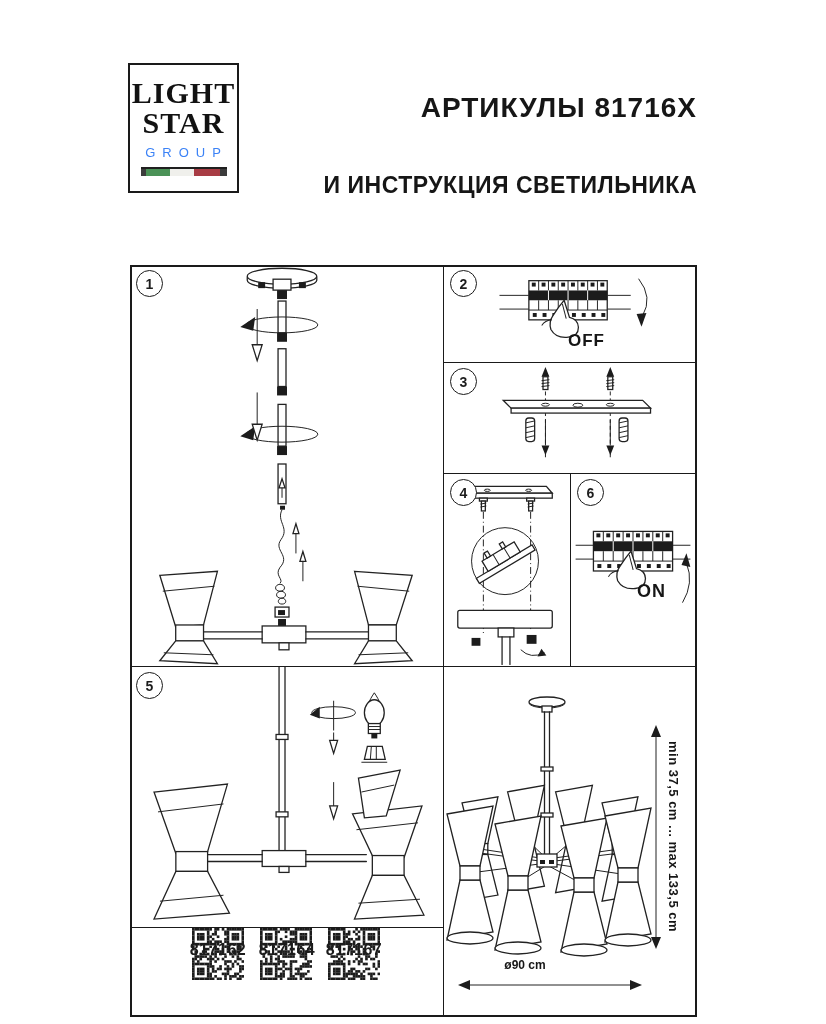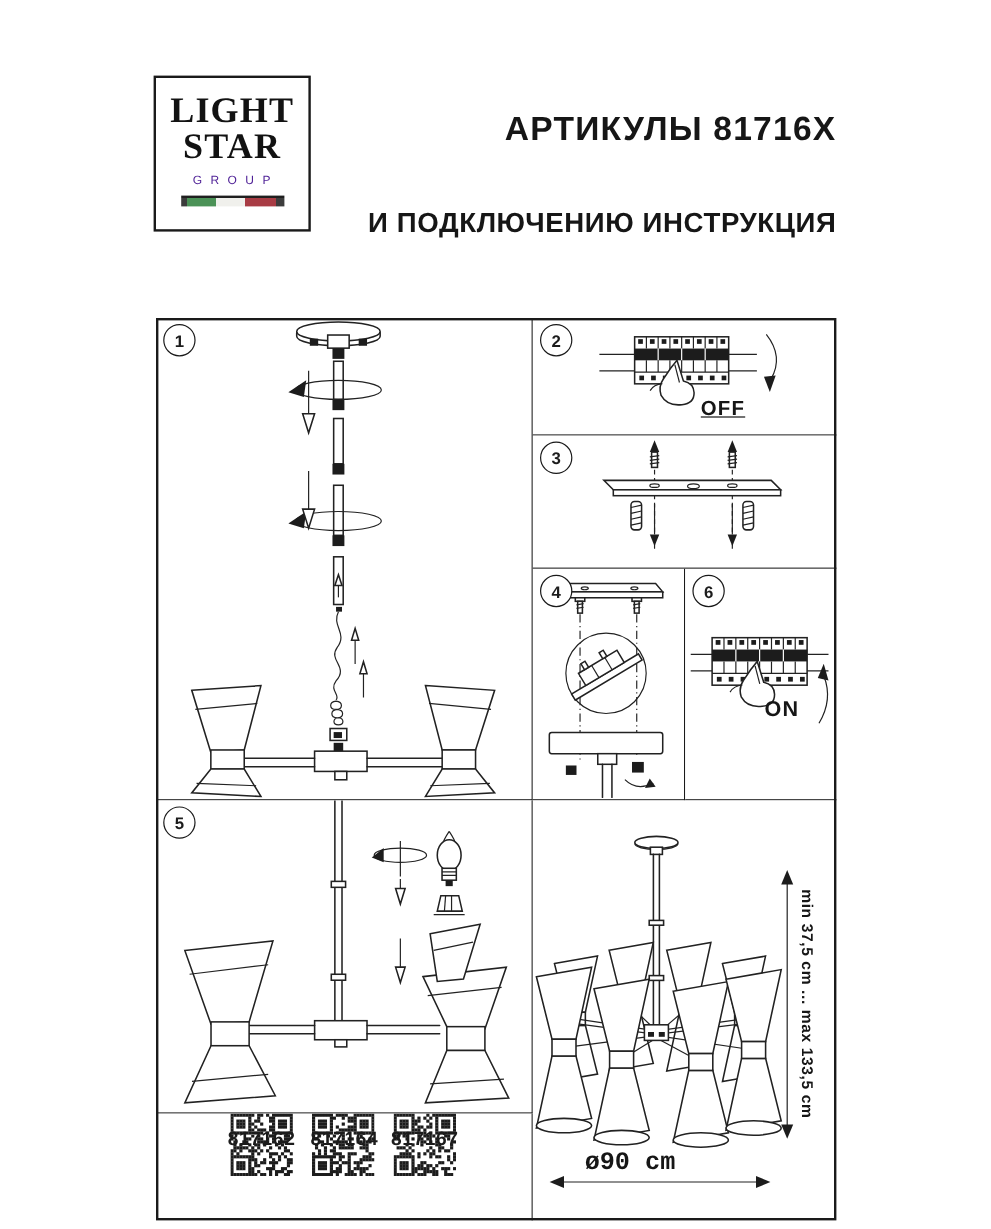--- a/index.html
+++ b/index.html
@@ -1,24 +1,24 @@
 <!DOCTYPE html>
 <html><head>
 <meta charset="utf-8">
 <style>
   html,body{margin:0;padding:0;background:#fff;}
   #page{position:relative;width:826px;height:1024px;background:#fff;overflow:hidden;
         font-family:"Liberation Sans","DejaVu Sans",sans-serif;color:#1c1c1c;}
   
-  #logo-box{position:absolute;left:128px;top:63px;width:131px;height:130px;
+  #logo-box{position:absolute;left:128px;top:63px;width:111px;height:130px;
     border:2px solid #1a1a1a;box-sizing:border-box;text-align:center;background:#fff;}
   .logo-word{font-family:"Liberation Serif","DejaVu Serif",serif;font-weight:bold;
     font-size:30px;line-height:30px;letter-spacing:1px;color:#121212;}
   .logo-word.first{margin-top:13px;}
-  #logo-group{font-size:10px;letter-spacing:7px;color:#4c1d95;margin-top:7px;padding-left:6px;}
+  #logo-group{font-size:13px;letter-spacing:7px;color:#3b82f6;margin-top:7px;padding-left:6px;}
   #logo-flag{margin:7px auto 0;width:86px;height:7px;border-top:2px solid #1f1f1f;
     background:linear-gradient(90deg,#3c3c3c 0 6%,#4b9257 6% 34%,#f0f0ec 34% 62%,#a83c44 62% 92%,#3c3c3c 92% 100%);}
   .hdr{position:absolute;left:297px;width:400px;text-align:right;font-weight:bold;color:#161616;}
   #hdr-series{top:64px;font-size:21px;letter-spacing:2px;}
   #hdr-articles{top:92px;font-size:28px;letter-spacing:1px;}
   #hdr-t1{top:144px;font-size:23px;letter-spacing:2px;}
   #hdr-t2{top:172px;font-size:23px;letter-spacing:0.5px;}
   
   .panel{position:absolute;box-sizing:border-box;background:#fff;}
   .b-r{border-right:1.5px solid #1a1a1a;} .b-b{border-bottom:1.5px solid #1a1a1a;}
@@ -39,41 +39,41 @@
   
   svg .ln{fill:none;stroke:#222;stroke-width:1.3;stroke-linecap:round;}
   svg .lt{fill:none;stroke:#222;stroke-width:1;}
   svg .fl{fill:#1c1c1c;stroke:none;}
   svg .wh{fill:#fff;stroke:#222;stroke-width:1.3;}
   svg .dsh{fill:none;stroke:#222;stroke-width:1;stroke-dasharray:4 3;}
   svg .ddt{fill:none;stroke:#222;stroke-width:1;stroke-dasharray:7 3 1 3;}
   svg .wnick{stroke:#fff;stroke-width:1;}
   
   .olabel{position:absolute;font-weight:bold;color:#161616;z-index:2;}
-  #off-label{left:140px;top:66px;font-size:17px;letter-spacing:1px;text-decoration:underline;}
+  #off-label{left:124px;top:66px;font-size:17px;letter-spacing:1px;}
   #on-label{left:66px;top:107px;font-size:18px;letter-spacing:1px;text-align:center;}
-  #dia-label{left:36px;top:291px;width:90px;text-align:center;font-size:21px;font-family:Liberation Mono, monospace;}
+  #dia-label{left:36px;top:291px;width:90px;text-align:center;font-size:12px;}
   #hrange-label{left:218px;top:62px;height:216px;width:22px;display:flex;align-items:center;
     justify-content:center;writing-mode:vertical-rl;font-size:13px;letter-spacing:0.5px;white-space:nowrap;}
   .art-label{position:absolute;top:13px;width:64px;text-align:center;font-size:16px;font-weight:bold;letter-spacing:0.5px;}
   .qr-svg{position:absolute;top:35px;width:52px;height:52px;}
 </style>
 </head>
 <body>
 
 <div id="page">
 
   <div id="logo-box">
     <div class="logo-word first">LIGHT</div>
     <div class="logo-word">STAR</div>
     <div id="logo-group">GROUP</div>
     <div id="logo-flag"></div>
   </div>
   <div class="hdr" id="hdr-articles">АРТИКУЛЫ 81716X</div>
-  <div class="hdr" id="hdr-t2">И ПОДКЛЮЧЕНИЮ ИНСТРУКЦИЯ</div>
+  <div class="hdr" id="hdr-t2">И ИНСТРУКЦИЯ СВЕТИЛЬНИКА</div>
 
   <div class="panel b-r b-b" id="panel-1">
     <div class="badge">1</div>
     <svg width="312" height="400" viewBox="0 0 314 402">
       <g>
         <ellipse class="wh" cx="153" cy="11" rx="35" ry="8"></ellipse>
         <path class="ln" d="M118,12 v3 a35,8 0 0 0 70,0 v-3"></path>
         <rect class="wh" x="144" y="14" width="18" height="11"></rect>
         <rect class="fl" x="129" y="17" width="7" height="6"></rect>
         <rect class="fl" x="170" y="17" width="7" height="6"></rect>

